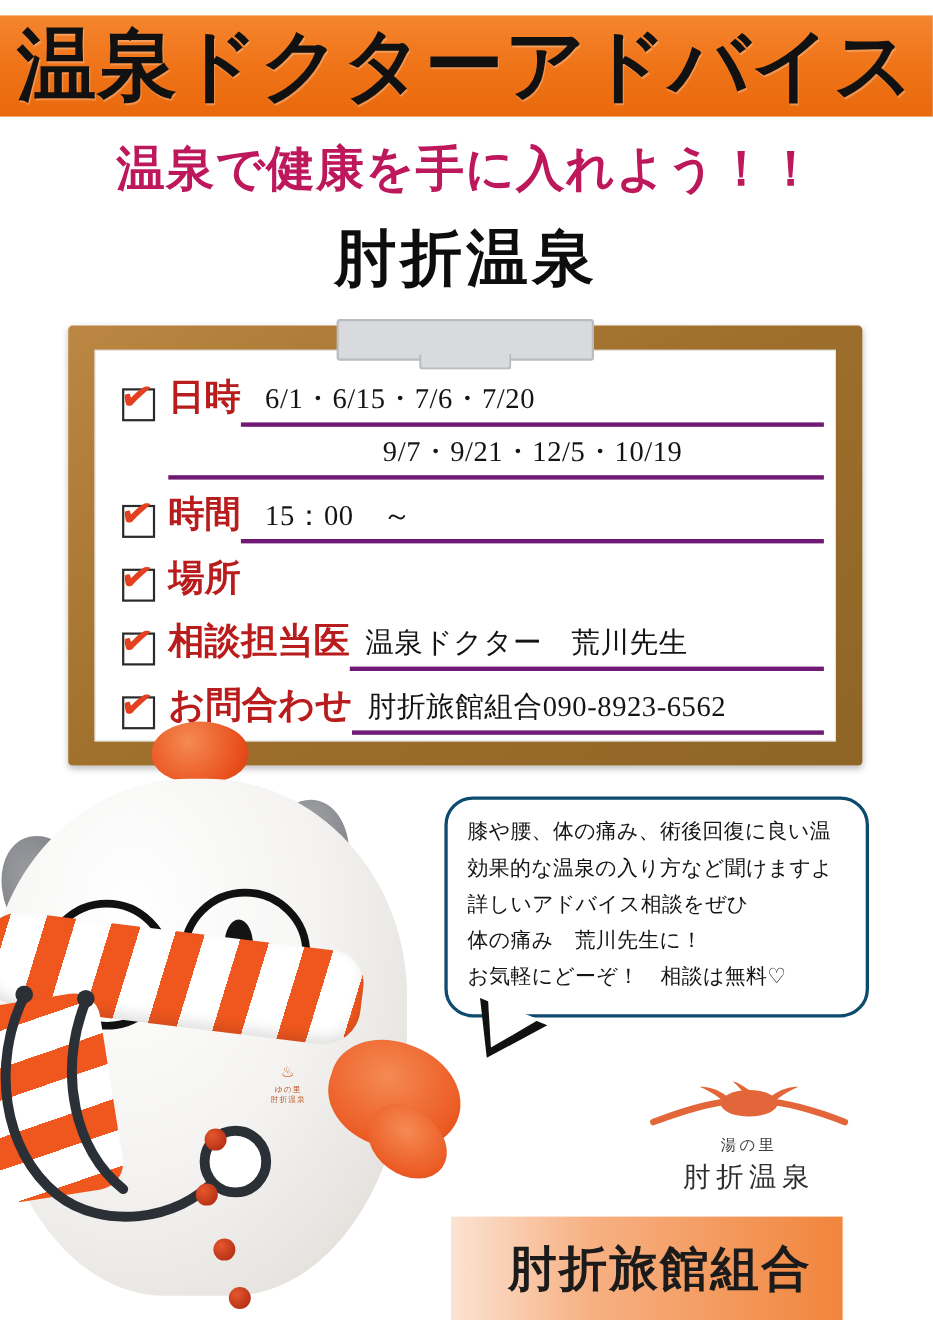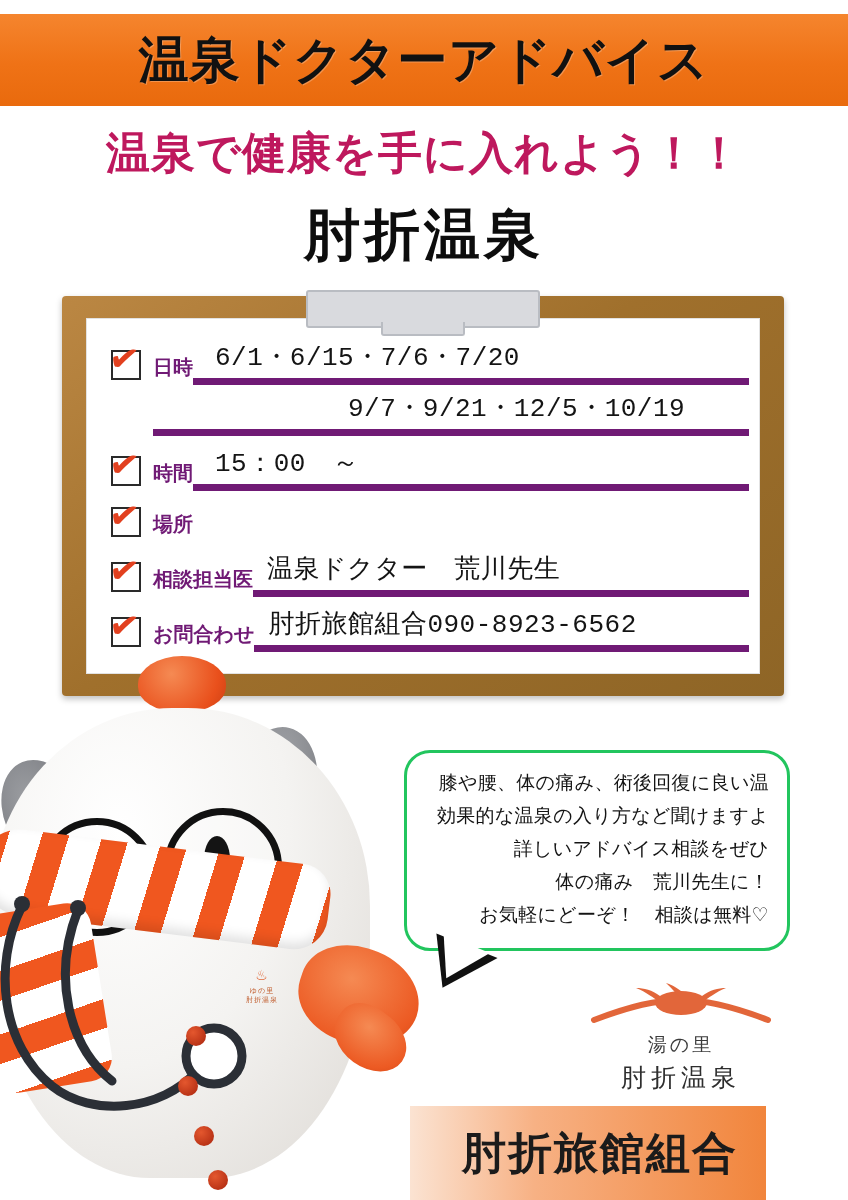--- a/index.html
+++ b/index.html
@@ -24,21 +24,21 @@
     width: 848px;
     height: 92px;
     background: linear-gradient(180deg, #f5852e 0%, #ef7216 55%, #e96a0d 100%);
     display: flex;
     align-items: center;
     justify-content: center;
   }
   .header-banner .title {
     font-family: "DejaVu Sans", sans-serif;
     font-weight: bold;
-    font-size: 50px;
+    font-size: 72px;
     letter-spacing: 1px;
     color: #111111;
     white-space: nowrap;
     text-shadow: 1px 1px 0 rgba(255,255,255,0.25);
   }
 
   
   .subtitle-1 {
     position: absolute;
     top: 124px;
@@ -153,61 +153,60 @@
     line-height: 36px;
     color: #e2401f;
     font-family: "DejaVu Sans", sans-serif;
     font-weight: bold;
     transform: rotate(8deg);
   }
   .rlabel {
     flex: 0 0 auto;
     font-family: "DejaVu Sans", sans-serif;
     font-weight: bold;
-    font-size: 20px;
-    color: #701a75;
+    font-size: 33px;
+    color: #b91c1c;
     padding-bottom: 4px;
     white-space: nowrap;
     text-align: right;
   }
   .rvalue {
     flex: 1 1 auto;
-    font-family: Liberation Mono, monospace;
+    font-family: Liberation Serif, serif;
     font-size: 26px;
     color: #141414;
     padding-bottom: 4px;
     padding-left: 22px;
     white-space: nowrap;
-    border-bottom: 7px solid #701a75;
+    border-bottom: 4px solid #701a75;
     letter-spacing: 0.5px;
   }
   .rvalue.tight { padding-left: 14px; }
   .row.second-line {
     min-height: 40px;
     margin-top: -4px;
   }
   .row.second-line .spacer {
     flex: 0 0 44px;
   }
   .rvalue.indent2 {
     padding-left: 195px;
   }
 
   
   .bubble {
     position: absolute;
     left: 404px;
-    top: 750px;
+    top: 724px;
     width: 386px;
     background: #ffffff;
-    border: 3px solid #22c55e;
+    border: 3px solid #0c4a6e;
     border-radius: 26px;
     padding: 16px 18px 14px 18px;
     box-sizing: border-box;
-    text-align: right;
   }
   .bubble p {
     margin: 0 0 6px 0;
     font-family: "DejaVu Sans", sans-serif;
     font-size: 19px;
     line-height: 1.42;
     color: #141414;
     letter-spacing: 0.3px;
   }
   .bubble p:last-child { margin-bottom: 0; }
@@ -393,21 +392,21 @@
   .brand {
     position: absolute;
     left: 566px;
     top: 982px;
     width: 230px;
     text-align: center;
   }
   .brand svg { display: block; margin: 0 auto; }
   .brand .b-line1 {
     font-family: "DejaVu Sans", sans-serif;
-    font-size: 19px;
+    font-size: 14px;
     color: #3b3b3b;
     letter-spacing: 3px;
     margin-top: 2px;
   }
   .brand .b-line2 {
     font-family: "DejaVu Sans", sans-serif;
     font-size: 25px;
     color: #2e2e2e;
     letter-spacing: 5px;
     margin-top: 3px;

